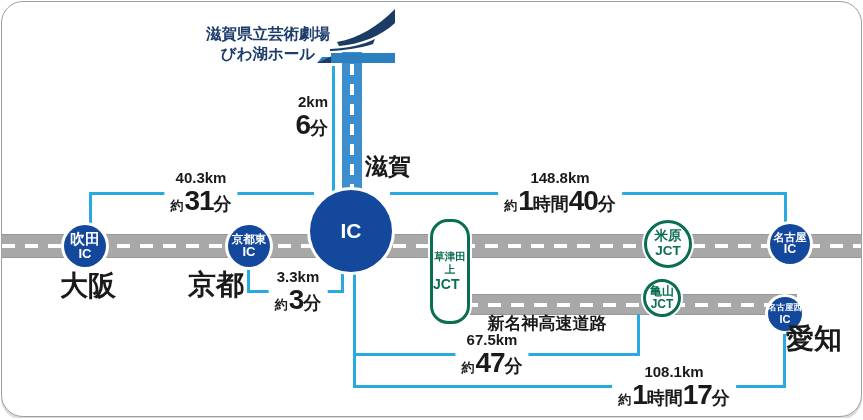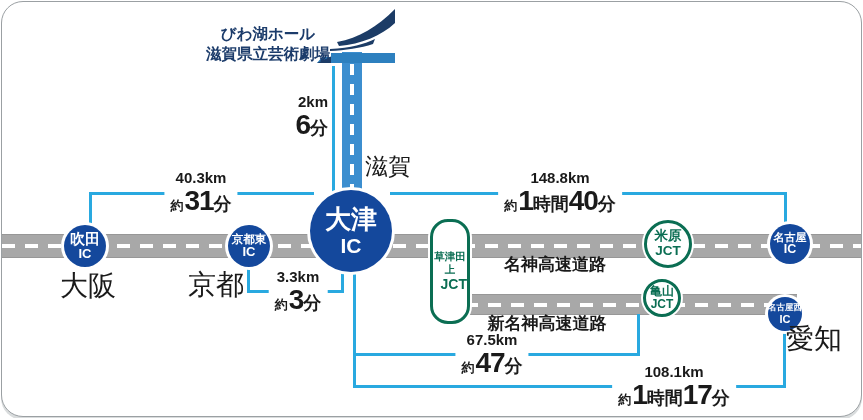--- a/index.html
+++ b/index.html
@@ -30,24 +30,24 @@
   
   .ic{position:absolute;border-radius:50%;background:#14489c;color:#fff;display:flex;
       flex-direction:column;align-items:center;justify-content:center;line-height:1.1;
       box-shadow:0 0 0 3px #fff;z-index:4;text-align:center;}
   .ic-name{font-weight:700;}
   .ic-type{font-weight:700;}
   .jct{position:absolute;border-radius:50%;background:#fff;border:3px solid #0b6e53;color:#0b6e53;
        display:flex;flex-direction:column;align-items:center;justify-content:center;line-height:1.1;
        box-shadow:0 0 0 2px #fff;z-index:4;box-sizing:border-box;text-align:center;}
   .jct-rect{position:absolute;border-radius:18px;background:#fff;border:3px solid #0b6e53;color:#0b6e53;
-       display:flex;flex-direction:column;align-items:flex-end;justify-content:center;line-height:1.25;
+       display:flex;flex-direction:column;align-items:flex-start;justify-content:center;line-height:1.25;
        box-shadow:0 0 0 2px #fff;z-index:4;box-sizing:border-box;text-align:center;}
   
-  .pref{position:absolute;transform:translate(-50%,-50%);font-weight:400;font-size:28px;color:#1a1a1a;
+  .pref{position:absolute;transform:translate(-50%,-50%);font-weight:700;font-size:28px;color:#1a1a1a;
         white-space:nowrap;z-index:4;}
   .hwy{position:absolute;transform:translate(-50%,-50%);font-weight:700;font-size:17px;color:#1a1a1a;
         white-space:nowrap;z-index:3;}
   .hall-label{position:absolute;transform:translateX(-50%);text-align:center;font-weight:700;
         font-size:15.5px;line-height:20px;color:#1c3c6b;white-space:nowrap;z-index:3;}
   .z2{z-index:2;}
 </style>
 </head>
 <body>
 
@@ -63,22 +63,22 @@
     <div class="dash-v"></div>
   </div>
 
   <svg class="abs z2" style="left:305px;top:5px;" width="95" height="57" viewBox="0 0 95 57">
     <path d="M 30,35 C 52,31 70,20 88,2 L 88,16 C 74,29 54,37 32,39 Z" fill="#1c3c66"></path>
     <path d="M 23,42 C 44,41 58,37 68,32 L 66,37 C 54,41 38,43.5 23,44 Z" fill="#1c3c66"></path>
     <polygon points="24,46 88,46 88,56 10,56 15,50 24,50" fill="#2d80bf"></polygon>
     <polygon points="10,56 24,49.5 24,56" fill="#1c3c66"></polygon>
   </svg>
   <div class="hall-label" style="left:266px;top:22px;">
+    <div>滋賀県立芸術劇場</div>
     <div>びわ湖ホール</div>
-    <div>滋賀県立芸術劇場</div>
   </div>
 
   <div class="lv z2" style="left:330px;top:64px;height:126px;"></div>
   <div class="lh z2" style="left:87px;top:190px;width:225px;"></div>
   <div class="lv z2" style="left:87px;top:190px;height:34px;"></div>
   <div class="lh z2" style="left:388px;top:190px;width:397px;"></div>
   <div class="lv z2" style="left:782px;top:190px;height:34px;"></div>
   <div class="lh z2" style="left:245px;top:288px;width:97px;"></div>
   <div class="lv z2" style="left:245px;top:262px;height:29px;"></div>
   <div class="lv z2" style="left:339px;top:266px;height:25px;"></div>
@@ -139,35 +139,33 @@
     <span class="rl-km">108.1km</span>
     <span class="rl-time">
       <span class="t-approx">約</span>
       <span class="t-big">1</span>
       <span class="t-unit">時間</span>
       <span class="t-big">17</span>
       <span class="t-unit">分</span>
     </span>
   </div>
 
-  <div class="hwy" style="left:553px;top:262px;">名神高速道路</div>
   <div class="hwy" style="left:545px;top:321px;">新名神高速道路</div>
 
   <div class="ic" style="left:62px;top:223px;width:42px;height:42px;">
     <span class="ic-name" style="font-size:15px;">吹田</span>
     <span class="ic-type" style="font-size:13px;">IC</span>
   </div>
 
   <div class="ic" style="left:226px;top:223px;width:42px;height:42px;">
     <span class="ic-name" style="font-size:11.5px;">京都東</span>
     <span class="ic-type" style="font-size:13px;">IC</span>
   </div>
 
   <div class="ic" style="left:308px;top:188px;width:82px;height:82px;">
-    <span class="ic-name" style="font-size:26px;">大津</span>
     <span class="ic-type" style="font-size:21px;">IC</span>
   </div>
 
   <div class="jct-rect" style="left:428px;top:217px;width:40px;height:105px;">
     <span class="ic-name" style="font-size:10.5px;">草津田上</span>
     <span class="ic-type" style="font-size:14px;">JCT</span>
   </div>
 
   <div class="jct" style="left:642px;top:218px;width:48px;height:48px;">
     <span class="ic-name" style="font-size:13.5px;">米原</span>

